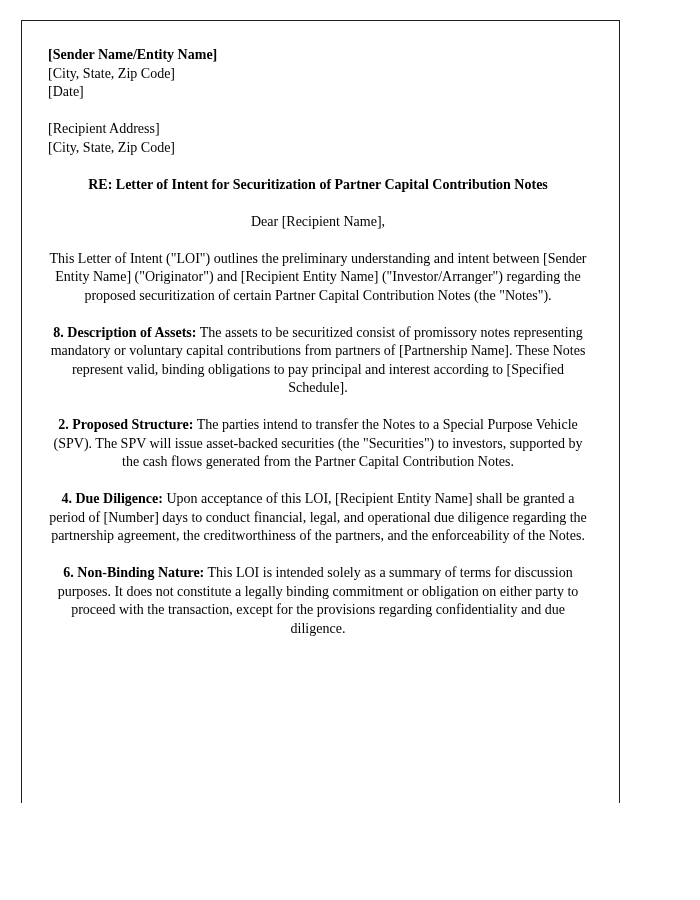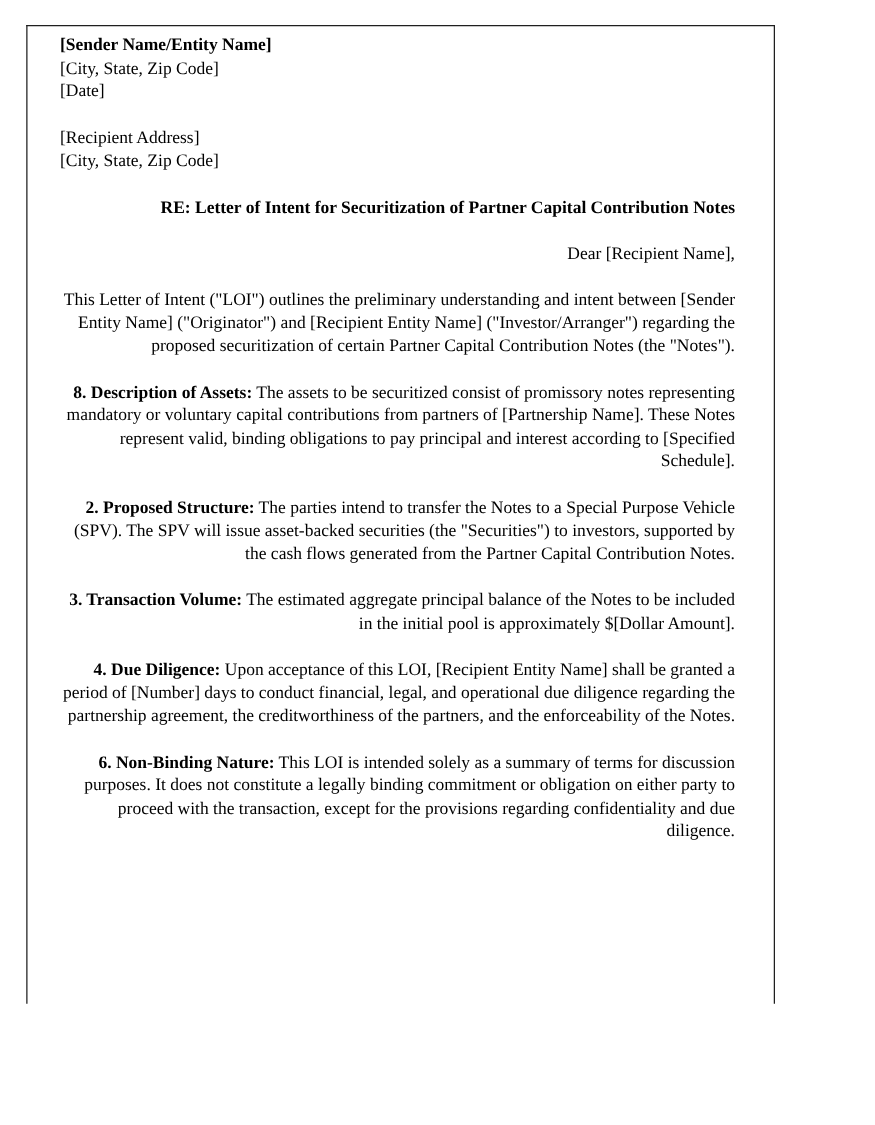--- a/index.html
+++ b/index.html
@@ -20,36 +20,36 @@
     left: 21px;
     top: 20px;
     width: 599px;
     height: 783px;
     box-sizing: border-box;
     background: #ffffff;
     border-top: 1px solid #1f1f1f;
     border-left: 1px solid #1f1f1f;
     border-right: 1px solid #1f1f1f;
     border-bottom: none;
-    padding: 7px 31px 0 26px;
+    padding: 25px 31px 0 26px;
     overflow: hidden;
   }
   .doc {
     font-size: 14px;
     line-height: 18.5px;
   }
   .block {
     margin: 0 0 18.5px 0;
   }
   .b {
     font-weight: bold;
   }
   .para {
     margin: 0 0 18.5px 0;
-    text-align: right;
+    text-align: center;
   }
 </style>
 </head>
 <body>
 
 <div class="page-frame">
   <div class="doc">
 
     <div class="block">
       <div class="b">[Sender Name/Entity Name]</div>
@@ -65,21 +65,20 @@
     <p class="para b">RE: Letter of Intent for Securitization of Partner Capital Contribution Notes</p>
 
     <p class="para">Dear [Recipient Name],</p>
 
     <p class="para">This Letter of Intent ("LOI") outlines the preliminary understanding and intent between [Sender Entity Name] ("Originator") and [Recipient Entity Name] ("Investor/Arranger") regarding the proposed securitization of certain Partner Capital Contribution Notes (the "Notes").</p>
 
     <p class="para"><span class="b">8. Description of Assets:</span> <span>The assets to be securitized consist of promissory notes representing mandatory or voluntary capital contributions from partners of [Partnership Name]. These Notes represent valid, binding obligations to pay principal and interest according to [Specified Schedule].</span></p>
 
     <p class="para"><span class="b">2. Proposed Structure:</span> <span>The parties intend to transfer the Notes to a Special Purpose Vehicle (SPV). The SPV will issue asset-backed securities (the "Securities") to investors, supported by the cash flows generated from the Partner Capital Contribution Notes.</span></p>
 
-    <p class="para"><span class="b">3. Transaction Volume:</span> <span>The estimated aggregate principal balance of the Notes to be included in the initial pool is approximately $[Dollar Amount].</span></p>
 
     <p class="para"><span class="b">4. Due Diligence:</span> <span>Upon acceptance of this LOI, [Recipient Entity Name] shall be granted a period of [Number] days to conduct financial, legal, and operational due diligence regarding the partnership agreement, the creditworthiness of the partners, and the enforceability of the Notes.</span></p>
 
 
     <p class="para"><span class="b">6. Non-Binding Nature:</span> <span>This LOI is intended solely as a summary of terms for discussion purposes. It does not constitute a legally binding commitment or obligation on either party to proceed with the transaction, except for the provisions regarding confidentiality and due diligence.</span></p>
 
   </div>
 </div>
 
 </body></html>

